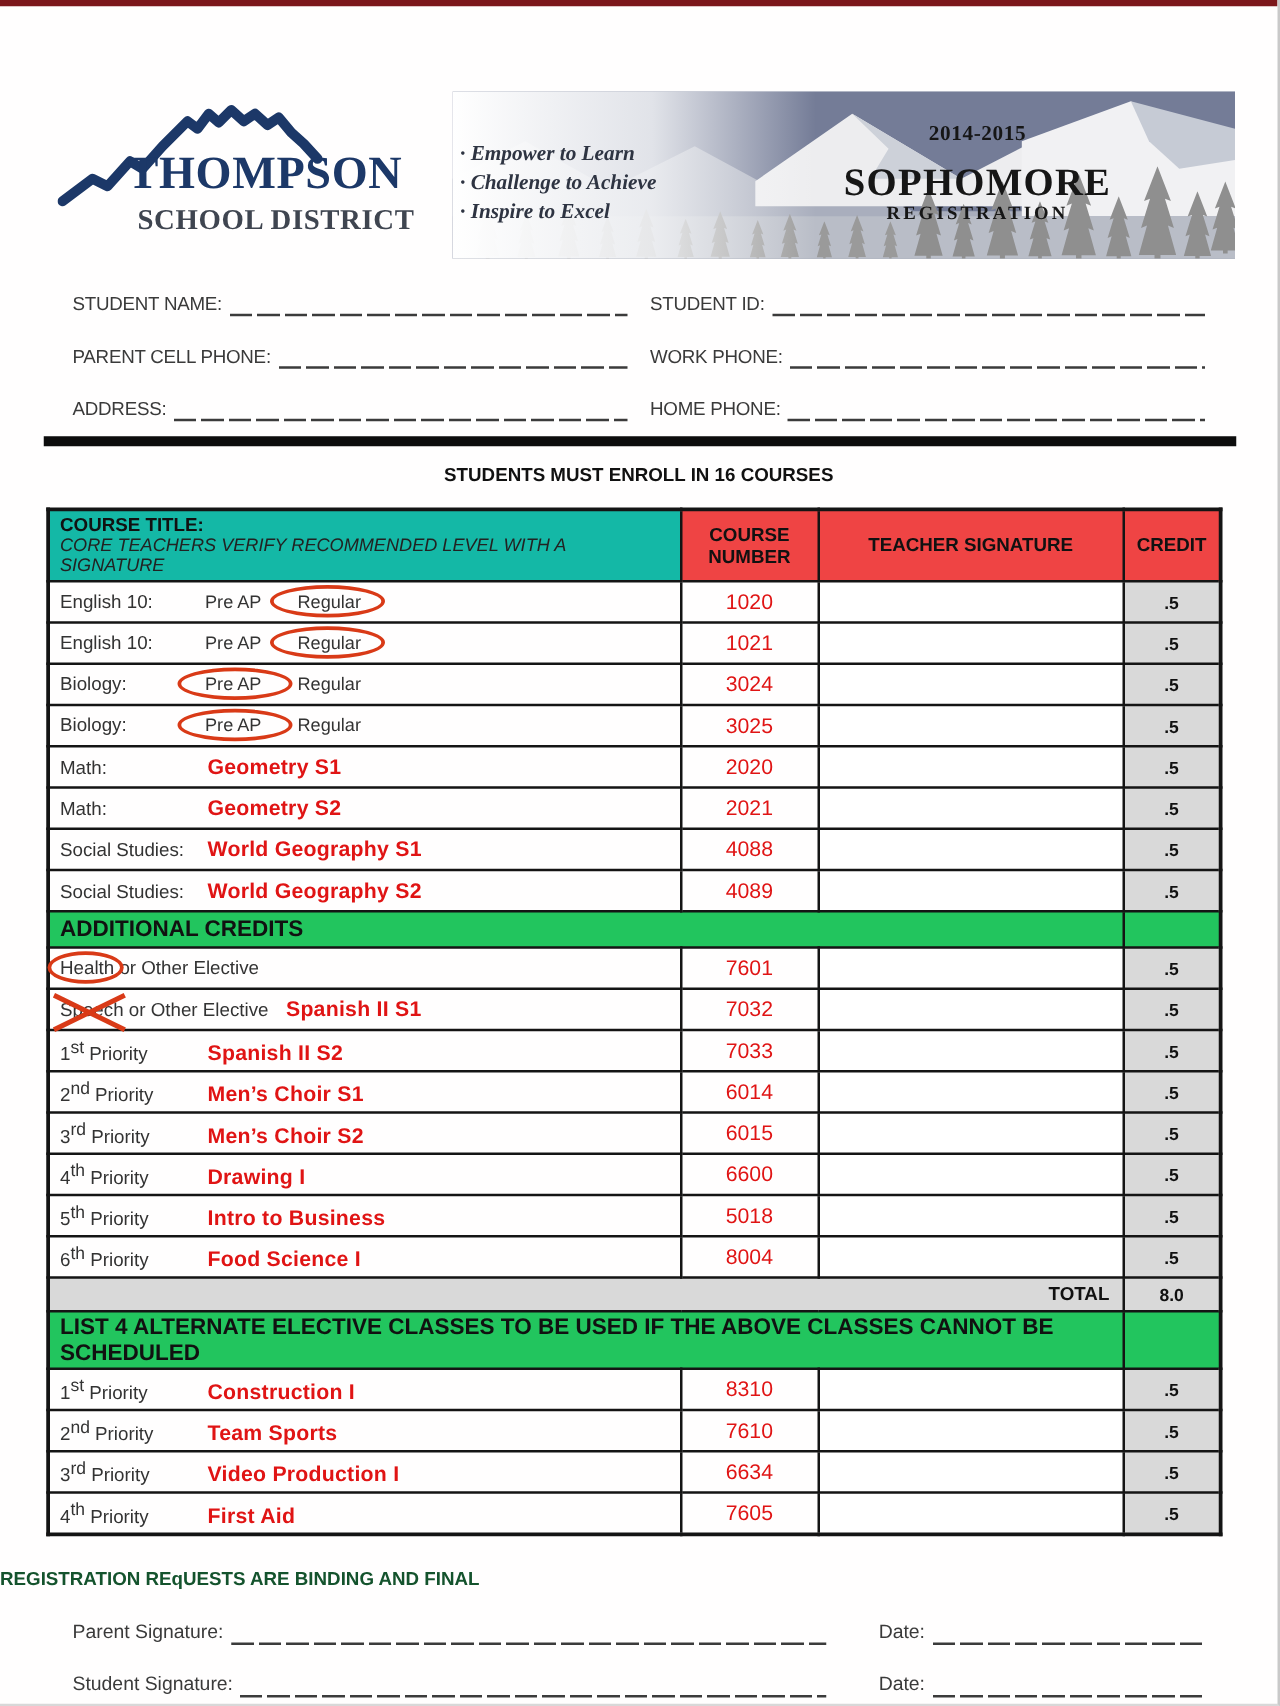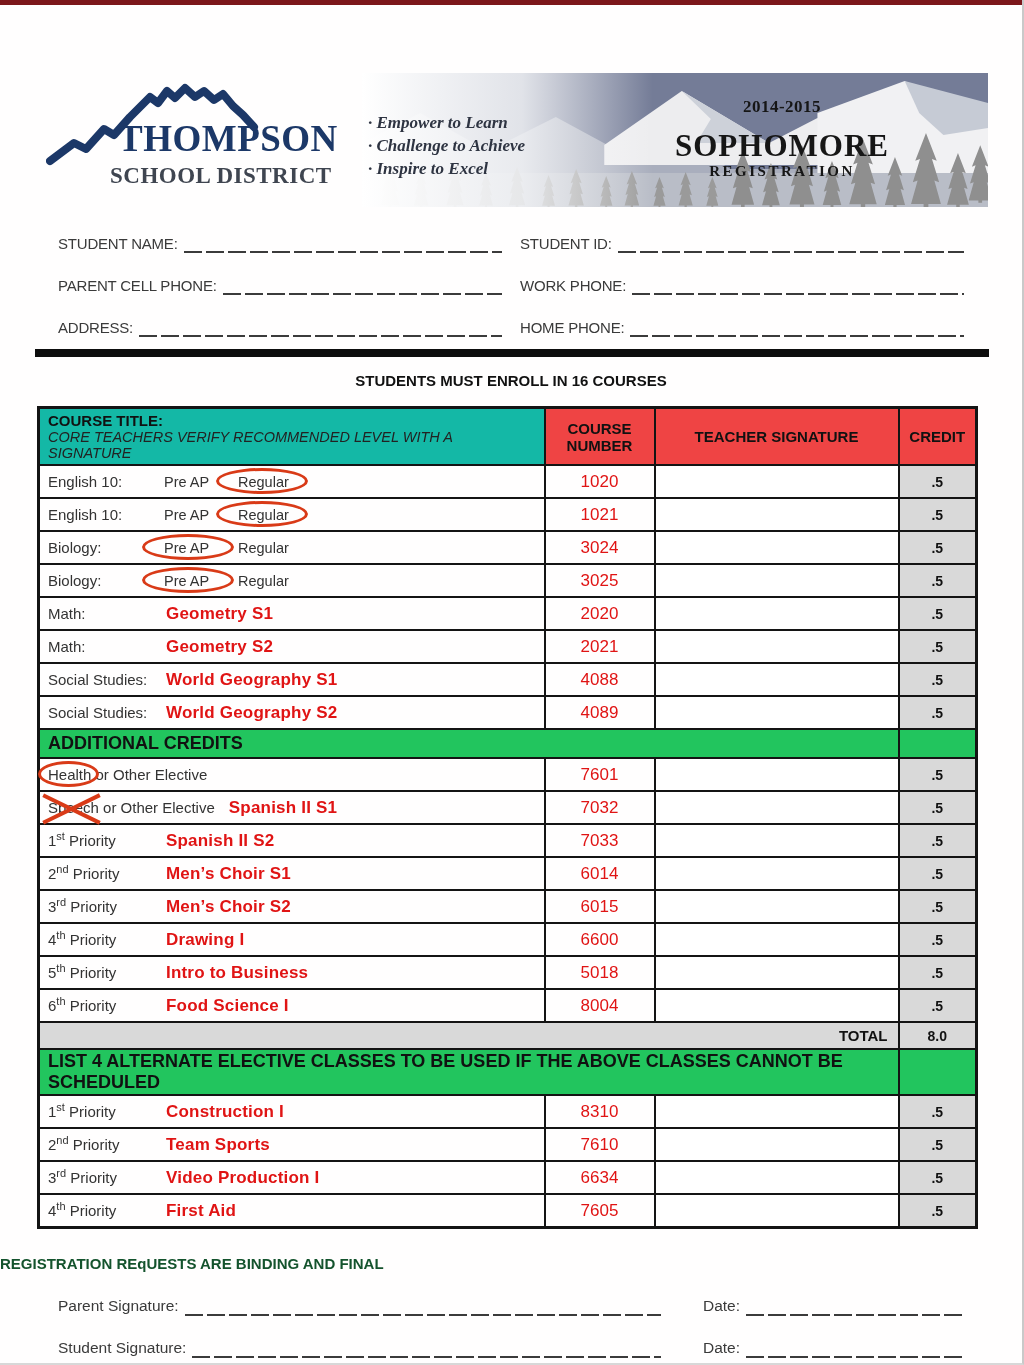--- a/index.html
+++ b/index.html
@@ -5,21 +5,21 @@
   html,body{margin:0;padding:0;background:#ffffff;}
   .page{position:relative;width:1024px;height:1365px;background:#fffefe;overflow:hidden;
         font-family:"Liberation Sans",sans-serif;color:#2e2e2e;
         border-right:2px solid #c9c9c9;border-bottom:2px solid #d8d8d8;box-sizing:border-box;}
   .topbar{height:5px;width:100%;background:#7c171b;}
 
   
   .hdr{display:flex;margin:68px 34px 0 50px;height:134px;}
   .logo{position:relative;width:312px;height:134px;flex:0 0 auto;}
   .logo svg{position:absolute;left:-4px;top:10px;}
-  .logo-name{position:absolute;left:68px;top:44px;font-family:"Liberation Serif",serif;
+  .logo-name{position:absolute;left:52px;top:44px;font-family:"Liberation Serif",serif;
              font-weight:bold;font-size:37px;color:#1c3868;letter-spacing:.5px;}
   .logo-sub{position:absolute;left:60px;top:90px;font-family:"Liberation Serif",serif;
             font-weight:bold;font-size:23px;color:#3f4550;letter-spacing:.5px;}
   .banner{position:relative;flex:1 1 auto;height:134px;margin-left:0;}
   .banner svg{position:absolute;inset:0;}
   .motto{position:absolute;left:6px;top:38px;font-family:"Liberation Serif",serif;
          font-style:italic;font-weight:bold;font-size:17px;color:#2e3442;line-height:23px;}
   .banner-txt{position:absolute;left:255px;top:24px;width:330px;text-align:center;
               font-family:"Liberation Serif",serif;color:#161616;}
   .b-year{font-size:17px;font-weight:bold;letter-spacing:.5px;}
@@ -50,21 +50,21 @@
   td.t-title{height:29px;padding:1px 6px 1px 8px;font-size:15px;color:#333;white-space:nowrap;overflow:visible;}
   td.t-num{text-align:center;font-weight:normal;font-size:17px;color:#e01414;font-stretch:normal;}
   td.t-sig{background:#fff;}
   td.t-credit{background:#d9d9d9;text-align:center;font-weight:bold;font-size:14px;color:#111;}
   tr.barrow td{background:#22c55e;font-weight:bold;font-size:18px;color:#111;height:25px;padding:1px 8px;}
   tr.totalrow td{background:#d9d9d9;height:25px;}
   td.total-lbl{text-align:right;font-weight:bold;font-size:15px;padding:0 10px;color:#111;}
   .lbl{display:inline-block;min-width:104px;}
   .opt{display:inline-block;min-width:62px;margin-left:12px;font-size:14.5px;}
   .entry{color:#e01414;font-weight:bold;font-size:17px;margin-left:14px;letter-spacing:.2px;}
-  sup{font-size:11px;}
+  sup{font-size:14px;}
   .circled{position:relative;display:inline-block;}
   .circled::after{content:"";position:absolute;left:-10px;right:-8px;top:-5px;bottom:-4px;
                   border:3px solid #d93a17;border-radius:50%;pointer-events:none;}
   .crossed{position:relative;display:inline-block;}
   .crossed::before,.crossed::after{content:"";position:absolute;left:-8px;right:-4px;top:50%;
                   height:4px;background:#d93a17;pointer-events:none;}
   .crossed::before{transform:rotate(26deg);} .crossed::after{transform:rotate(-26deg);}
 
   
   .bindnote{margin-top:26px;font-weight:bold;font-size:15px;color:#14532d;}

